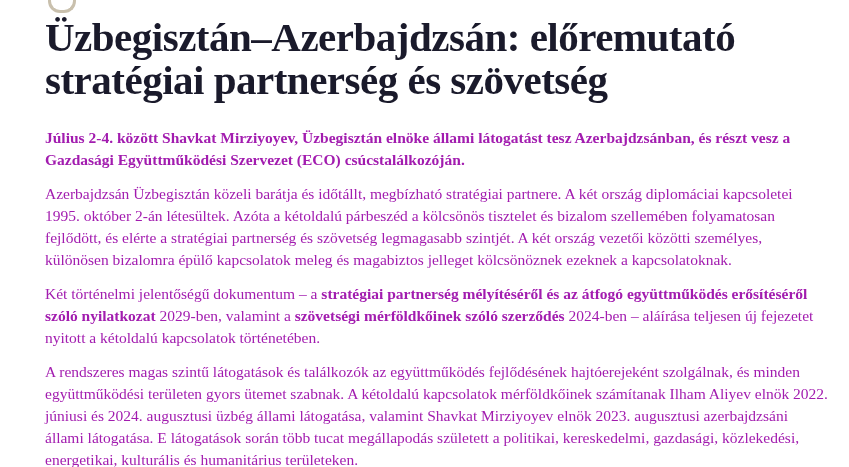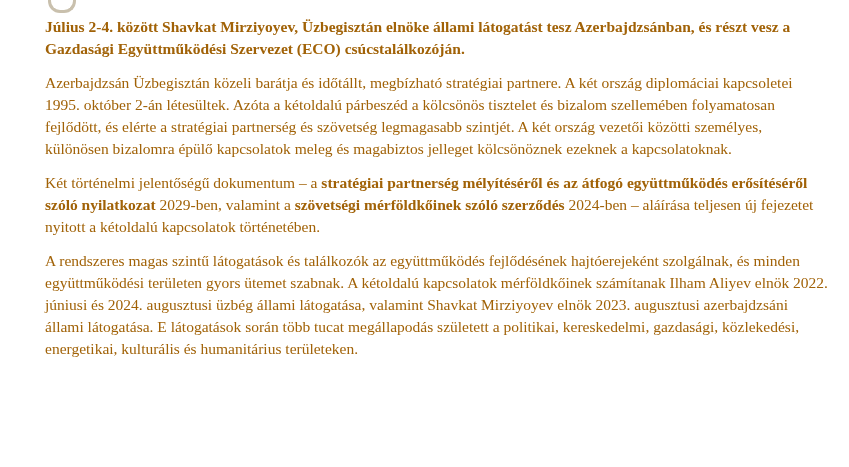--- a/index.html
+++ b/index.html
@@ -37,36 +37,37 @@
     font-weight: 700;
     letter-spacing: -0.5px;
     color: #1a1a2b;
     font-family: "Liberation Serif", "DejaVu Serif", serif;
   }
   p {
     margin: 0 0 12px 0;
     max-width: 786px;
     font-size: 15.5px;
     line-height: 22px;
-    color: #a16207;
+    color: #a21caf;
   }
   p.lead {
     font-weight: 700;
   }
   p strong {
     font-weight: 700;
   }
 </style>
 </head>
 <body>
 
 <div class="page">
 
   <div class="emblem"></div>
 
+  <h1 class="title">Üzbegisztán–Azerbajdzsán: előremutató stratégiai partnerség és szövetség</h1>
 
   <p class="lead">Július 2-4. között Shavkat Mirziyoyev, Üzbegisztán elnöke állami látogatást tesz Azerbajdzsánban, és részt vesz a Gazdasági Együttműködési Szervezet (ECO) csúcstalálkozóján.</p>
 
   <p class="body">Azerbajdzsán Üzbegisztán közeli barátja és időtállt, megbízható stratégiai partnere. A két ország diplomáciai kapcsoletei 1995. október 2-án létesültek. Azóta a kétoldalú párbeszéd a kölcsönös tisztelet és bizalom szellemében folyamatosan fejlődött, és elérte a stratégiai partnerség és szövetség legmagasabb szintjét. A két ország vezetői közötti személyes, különösen bizalomra épülő kapcsolatok meleg és magabiztos jelleget kölcsönöznek ezeknek a kapcsolatoknak.</p>
 
   <p class="body"><span>Két történelmi jelentőségű dokumentum – a </span><strong>stratégiai partnerség mélyítéséről és az átfogó együttműködés erősítéséről szóló nyilatkozat</strong><span> 2029-ben, valamint a </span><strong>szövetségi mérföldkőinek szóló szerződés</strong><span> 2024-ben – aláírása teljesen új fejezetet nyitott a kétoldalú kapcsolatok történetében.</span></p>
 
   <p class="body">A rendszeres magas szintű látogatások és találkozók az együttműködés fejlődésének hajtóerejeként szolgálnak, és minden együttműködési területen gyors ütemet szabnak. A kétoldalú kapcsolatok mérföldkőinek számítanak Ilham Aliyev elnök 2022. júniusi és 2024. augusztusi üzbég állami látogatása, valamint Shavkat Mirziyoyev elnök 2023. augusztusi azerbajdzsáni állami látogatása. E látogatások során több tucat megállapodás született a politikai, kereskedelmi, gazdasági, közlekedési, energetikai, kulturális és humanitárius területeken.</p>
 
 </div>

